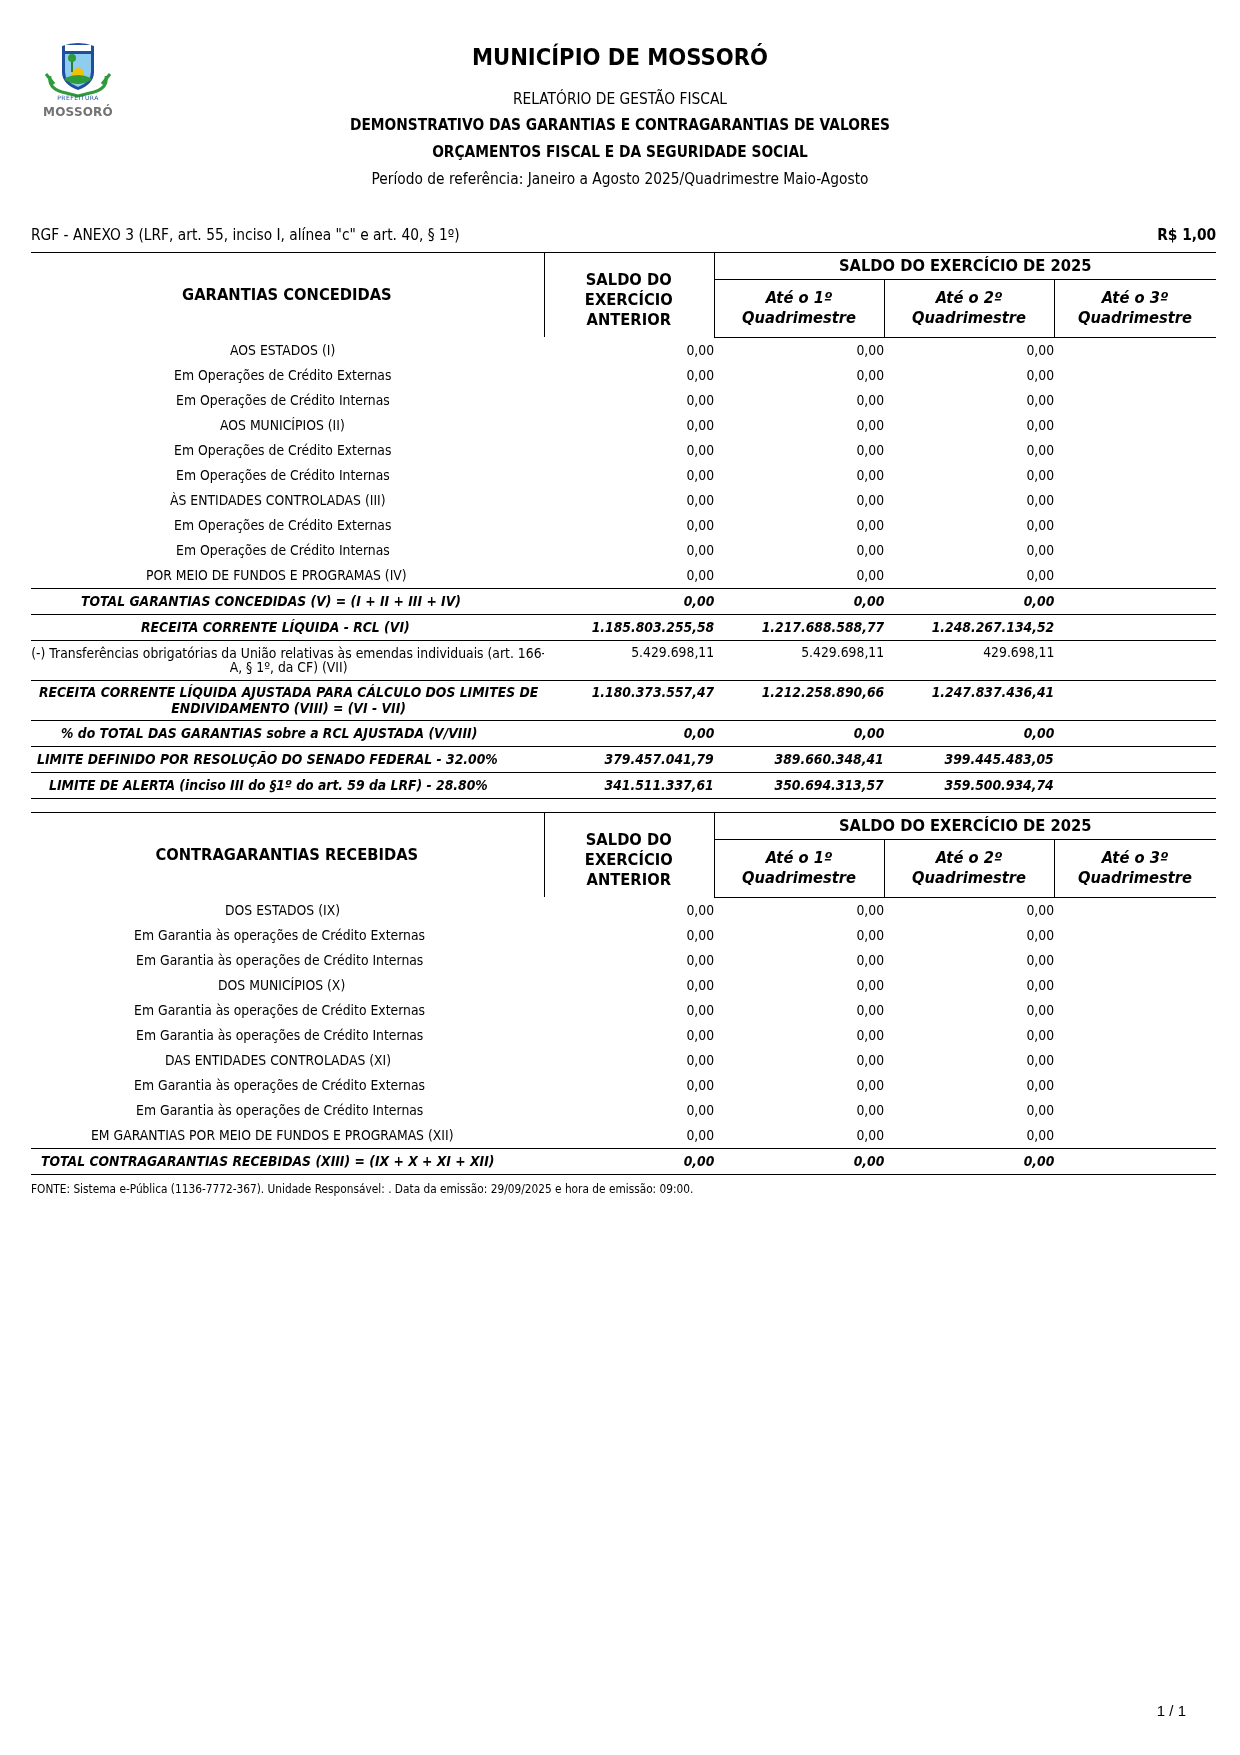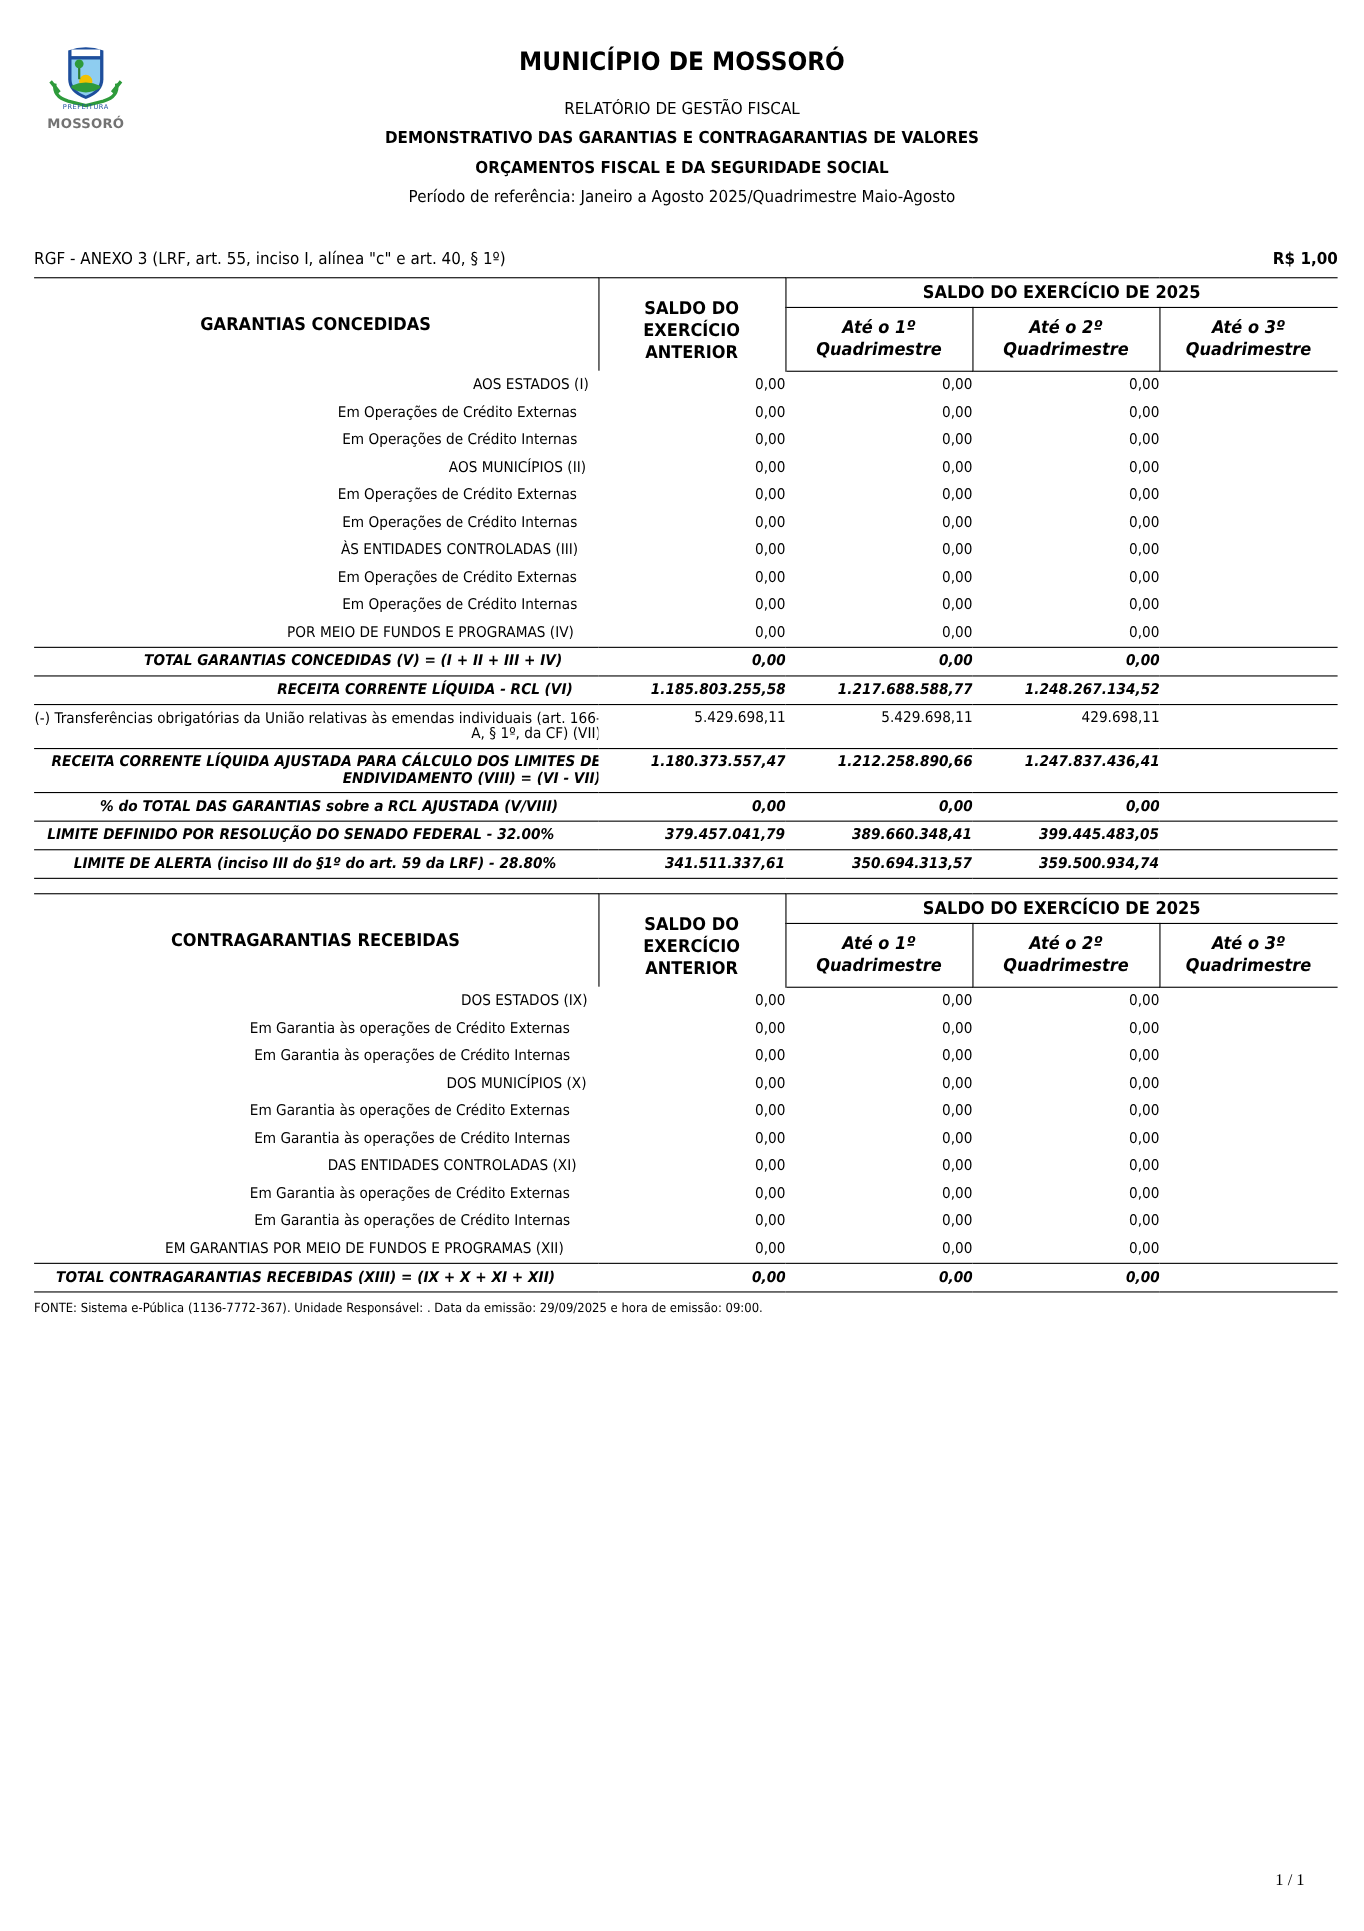--- a/index.html
+++ b/index.html
@@ -26,40 +26,40 @@
   table.rgf th { font-weight:bold; font-size:16px; text-align:center; padding:0; line-height:20px; }
   .thwrap { display:inline-block; transform:scaleX(0.92); }
   table.rgf thead tr.r1 th { border-top:1.5px solid #000; }
   table.rgf thead tr.r1 th.cat { border-right:1.5px solid #000; height:84px; }
   table.rgf thead tr.r1 th.prev { border-right:1.5px solid #000; padding-top:10px; }
   table.rgf thead tr.r1 th.grp { border-bottom:1.5px solid #000; height:26px; }
   table.rgf thead tr.r2 th { height:56px; }
   table.rgf thead tr.r2 th.q1, table.rgf thead tr.r2 th.q2 { border-right:1.5px solid #000; }
   table.rgf thead tr.last th { border-bottom:1.5px solid #000;font-style:italic; }
   table.rgf td { padding:0; height:25px; line-height:16px; white-space:nowrap; overflow:hidden; }
-  table.rgf td.lbl { text-align:right; }
+  table.rgf td.lbl { text-align:center; }
   table.rgf td.num { text-align:right; }
   .tx { display:inline-block; transform:scaleX(0.92); }
   td.lbl .tx { transform-origin:left; }
   td.num .tx { transform-origin:right; }
   tr.ind td.lbl .tx { padding-left:11px; }
   tr.b td { font-weight:bold;font-style:italic; }
   tr.bt td { border-top:1.5px solid #000; }
   tr.bb td { border-bottom:1.5px solid #000; }
   tr.two td { height:36px; }
   tr.two td.lbl { white-space:normal; line-height:14px; font-size:13.5px; vertical-align:middle; }
   tr.two td.lbl .tx { width:560px; white-space:normal; }
   tr.two.bold td.lbl { line-height:16px; }
   tr.two td.num { vertical-align:top; padding-top:3px; }
 
   #t1 { top:252px; }
   #t2 { top:812px; }
 
   .fonte { position:absolute; left:31px; top:1182px; font-size:11.5px; transform-origin:left; transform:scaleX(0.92); white-space:nowrap; }
-  .pager { position:absolute; right:54px; top:1702px; font-size:15px; font-family:Liberation Serif, serif; }
+  .pager { position:absolute; right:54px; top:1702px; font-size:15px; font-family:Liberation Sans, sans-serif; }
 </style>
 </head>
 <body>
 
 <svg class="logo" viewBox="0 0 80 70">
   <path d="M12 40 Q10 52 24 56 L40 60 L56 56 Q70 52 68 40" fill="none" stroke="#2e9b3b" stroke-width="3"></path>
   <path d="M8 38 L16 48 M72 38 L64 48" stroke="#2e9b3b" stroke-width="3"></path>
   <path d="M24 10 Q40 4 56 10 L56 36 Q56 48 40 54 Q24 48 24 36 Z" fill="#1e4e9c"></path>
   <rect x="27" y="9" width="26" height="6" fill="#ffffff"></rect>
   <path d="M27 18 L53 18 L53 36 Q53 46 40 51 Q27 46 27 36 Z" fill="#8ecdf0"></path>

